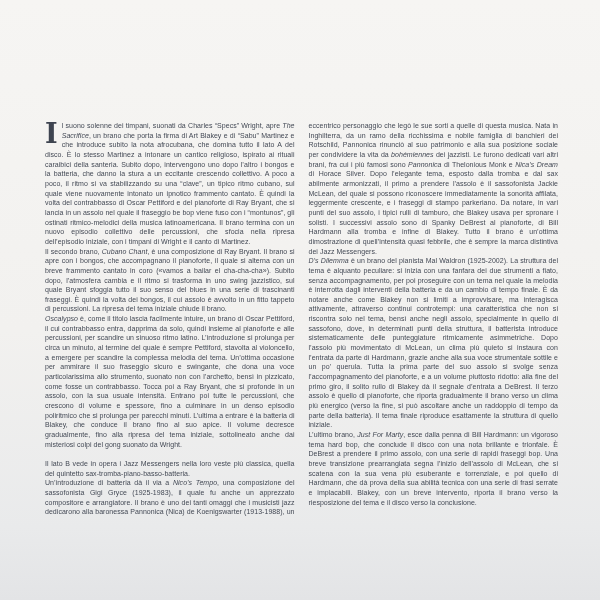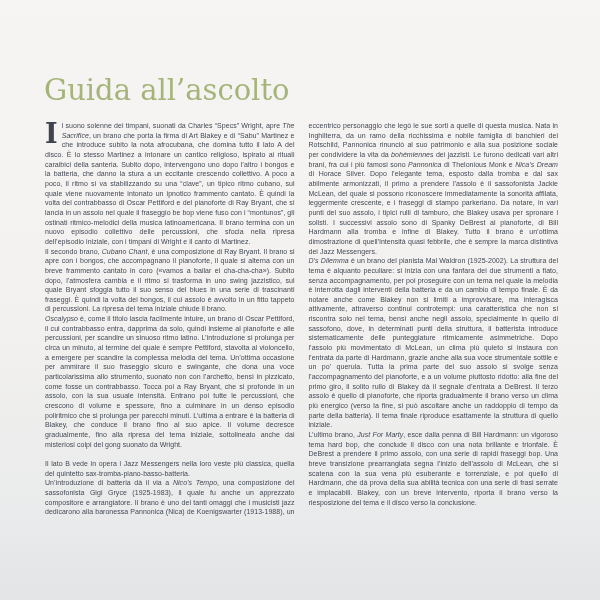--- a/index.html
+++ b/index.html
@@ -59,21 +59,20 @@
     font-size: 27px;
     line-height: 24px;
     padding: 1px 4px 0 0;
     color: #3e4450;
   }
 </style>
 </head>
 <body style="background: linear-gradient(rgb(246, 245, 243) 0%, rgb(242, 241, 239) 55%, rgb(233, 234, 235) 88%, rgb(227, 228, 230) 100%);">
 
 <div class="page">
-  <h1 class="page-title" style="color: rgb(165, 181, 122);">Guida all’ascolto</h1>
   <div class="columns" style="color: rgb(67, 73, 85);">
       <p class="para"><span class="dropcap">I</span><span>l suono solenne dei timpani, suonati da Charles “Specs” Wright, apre </span><span class="it">The Sacrifice</span><span>, un brano che porta la firma di Art Blakey e di “Sabu” Martinez e che introduce subito la nota afrocubana, che domina tutto il lato A del disco. È lo stesso Martinez a intonare un cantico religioso, ispirato ai rituali caraibici della santeria. Subito dopo, intervengono uno dopo l’altro i bongos e la batteria, che danno la stura a un eccitante crescendo collettivo. A poco a poco, il ritmo si va stabilizzando su una “clave”, un tipico ritmo cubano, sul quale viene nuovamente intonato un ipnotico frammento cantato. È quindi la volta del contrabbasso di Oscar Pettiford e del pianoforte di Ray Bryant, che si lancia in un assolo nel quale il fraseggio be bop viene fuso con i “montunos”, gli ostinati ritmico-melodici della musica latinoamericana. Il brano termina con un nuovo episodio collettivo delle percussioni, che sfocia nella ripresa dell’episodio iniziale, con i timpani di Wright e il canto di Martinez.</span></p>
       <p class="para"><span>Il secondo brano, </span><span class="it">Cubano Chant</span><span>, è una composizione di Ray Bryant. Il brano si apre con i bongos, che accompagnano il pianoforte, il quale si alterna con un breve frammento cantato in coro («vamos a bailar el cha-cha-cha»). Subito dopo, l’atmosfera cambia e il ritmo si trasforma in uno swing jazzistico, sul quale Bryant sfoggia tutto il suo senso del blues in una serie di trascinanti fraseggi. È quindi la volta dei bongos, il cui assolo è avvolto in un fitto tappeto di percussioni. La ripresa del tema iniziale chiude il brano.</span></p>
       <p class="para"><span class="it">Oscalypso</span><span> è, come il titolo lascia facilmente intuire, un brano di Oscar Pettiford, il cui contrabbasso entra, dapprima da solo, quindi insieme al pianoforte e alle percussioni, per scandire un sinuoso ritmo latino. L’introduzione si prolunga per circa un minuto, al termine del quale è sempre Pettiford, stavolta al violoncello, a emergere per scandire la complessa melodia del tema. Un’ottima occasione per ammirare il suo fraseggio sicuro e swingante, che dona una voce particolarissima allo strumento, suonato non con l’archetto, bensì in pizzicato, come fosse un contrabbasso. Tocca poi a Ray Bryant, che si profonde in un assolo, con la sua usuale intensità. Entrano poi tutte le percussioni, che crescono di volume e spessore, fino a culminare in un denso episodio poliritmico che si prolunga per parecchi minuti. L’ultima a entrare è la batteria di Blakey, che conduce il brano fino al suo apice. Il volume decresce gradualmente, fino alla ripresa del tema iniziale, sottolineato anche dai misteriosi colpi del gong suonato da Wright.</span></p>
       <p class="para gap"><span>Il lato B vede in opera i Jazz Messengers nella loro veste più classica, quella del quintetto sax-tromba-piano-basso-batteria.</span></p>
       <p class="para"><span>Un’introduzione di batteria dà il via a </span><span class="it">Nico’s Tempo</span><span>, una composizione del sassofonista Gigi Gryce (1925-1983), il quale fu anche un apprezzato compositore e arrangiatore. Il brano è uno dei tanti omaggi che i musicisti jazz dedicarono alla baronessa Pannonica (Nica) de Koenigswarter (1913-1988), un eccentrico personaggio che legò le sue sorti a quelle di questa musica. Nata in Inghilterra, da un ramo della ricchissima e nobile famiglia di banchieri dei Rotschild, Pannonica rinunciò al suo patrimonio e alla sua posizione sociale per condividere la vita da </span><span class="it">bohémiennes</span><span> dei jazzisti. Le furono dedicati vari altri brani, fra cui i più famosi sono </span><span class="it">Pannonica</span><span> di Thelonious Monk e </span><span class="it">Nica’s Dream</span><span> di Horace Silver. Dopo l’elegante tema, esposto dalla tromba e dal sax abilmente armonizzati, il primo a prendere l’assolo è il sassofonista Jackie McLean, del quale si possono riconoscere immediatamente la sonorità affilata, leggermente crescente, e i fraseggi di stampo parkeriano. Da notare, in vari punti del suo assolo, i tipici rulli di tamburo, che Blakey usava per spronare i solisti. I successivi assolo sono di Spanky DeBrest al pianoforte, di Bill Hardmann alla tromba e infine di Blakey. Tutto il brano è un’ottima dimostrazione di quell’intensità quasi febbrile, che è sempre la marca distintiva dei Jazz Messengers.</span></p>
       <p class="para"><span class="it">D’s Dilemma</span><span> è un brano del pianista Mal Waldron (1925-2002). La struttura del tema è alquanto peculiare: si inizia con una fanfara dei due strumenti a fiato, senza accompagnamento, per poi proseguire con un tema nel quale la melodia è interrotta dagli interventi della batteria e da un cambio di tempo finale. È da notare anche come Blakey non si limiti a improvvisare, ma interagisca attivamente, attraverso continui controtempi: una caratteristica che non si riscontra solo nel tema, bensì anche negli assolo, specialmente in quello di sassofono, dove, in determinati punti della struttura, il batterista introduce sistematicamente delle punteggiature ritmicamente asimmetriche. Dopo l’assolo più movimentato di McLean, un clima più quieto si instaura con l’entrata da parte di Hardmann, grazie anche alla sua voce strumentale sottile e un po’ querula. Tutta la prima parte del suo assolo si svolge senza l’accompagnamento del pianoforte, e a un volume piuttosto ridotto: alla fine del primo giro, il solito rullo di Blakey dà il segnale d’entrata a DeBrest. Il terzo assolo è quello di pianoforte, che riporta gradualmente il brano verso un clima più energico (verso la fine, si può ascoltare anche un raddoppio di tempo da parte della batteria). Il tema finale riproduce esattamente la struttura di quello iniziale.</span></p>
       <p class="para"><span>L’ultimo brano, </span><span class="it">Just For Marty</span><span>, esce dalla penna di Bill Hardmann: un vigoroso tema hard bop, che conclude il disco con una nota brillante e trionfale. È DeBrest a prendere il primo assolo, con una serie di rapidi fraseggi bop. Una breve transizione prearrangiata segna l’inizio dell’assolo di McLean, che si scatena con la sua vena più esuberante e torrenziale, e poi quello di Hardmann, che dà prova della sua abilità tecnica con una serie di frasi serrate e implacabili. Blakey, con un breve intervento, riporta il brano verso la riesposizione del tema e il disco verso la conclusione.</span></p>
     </div>
 </div>

